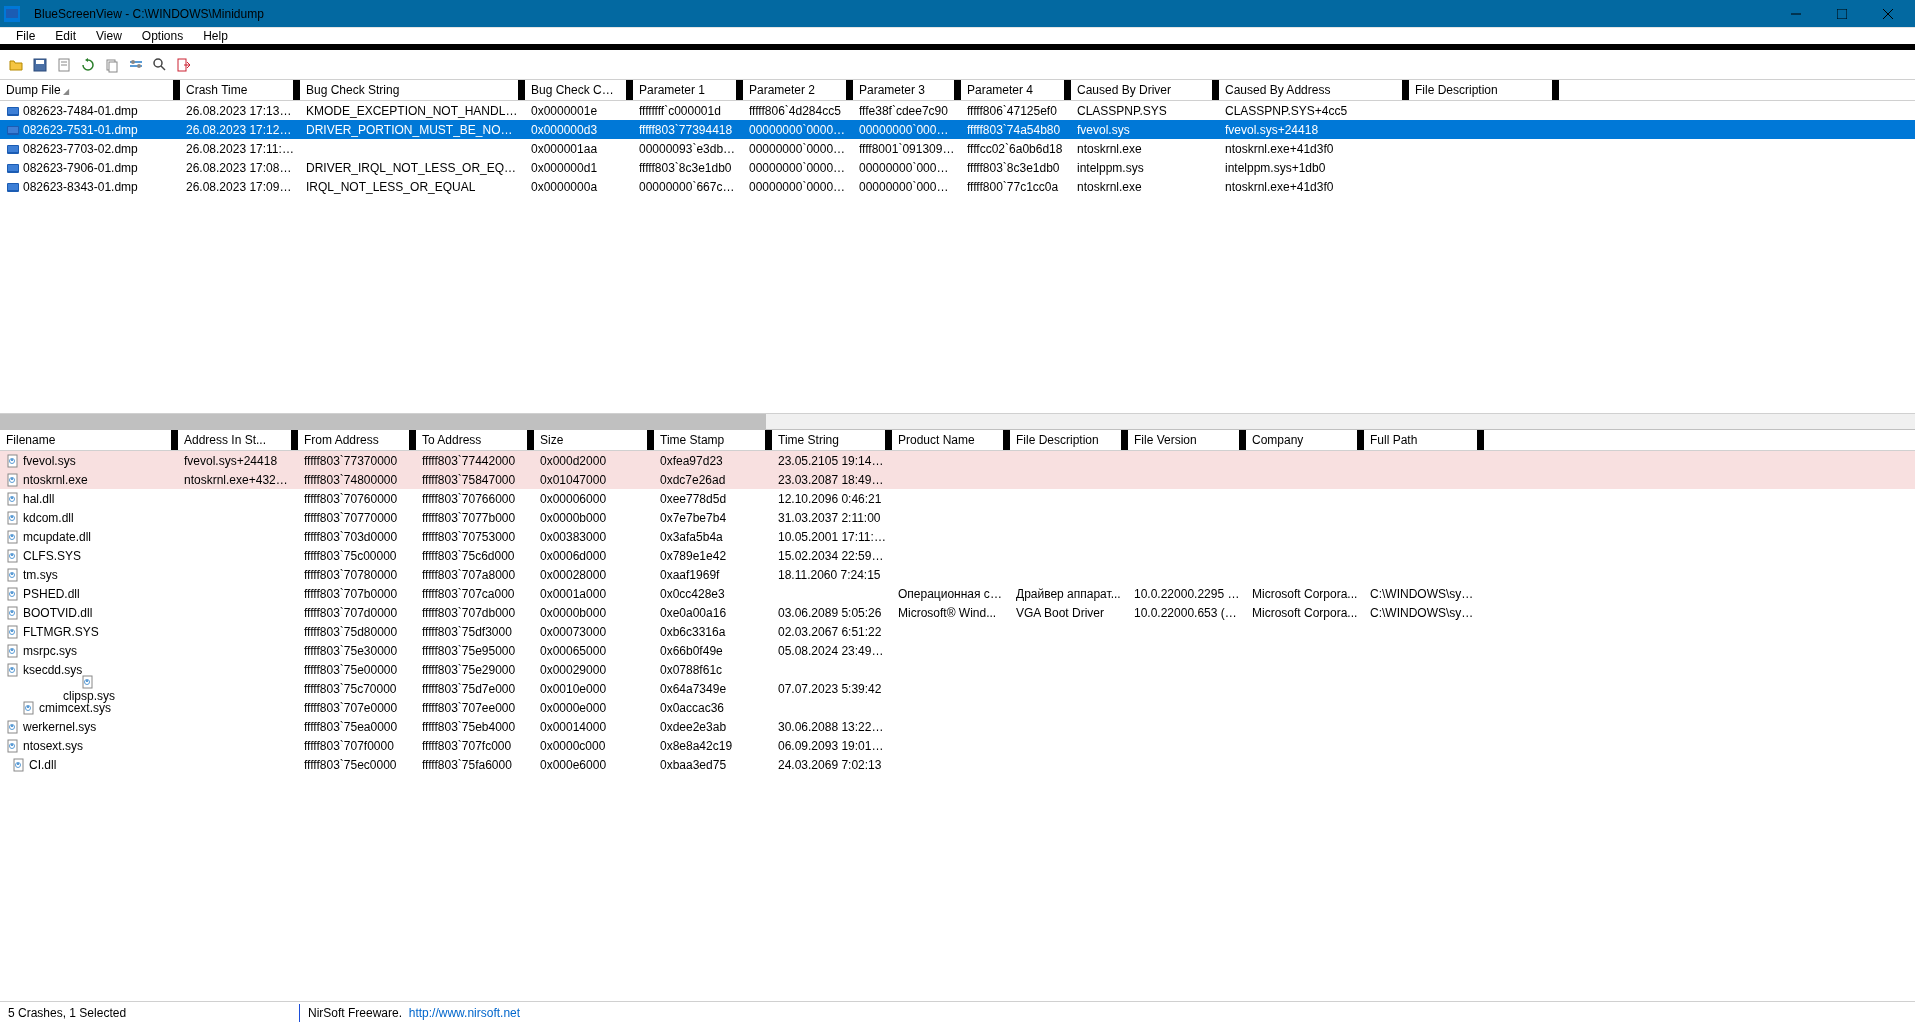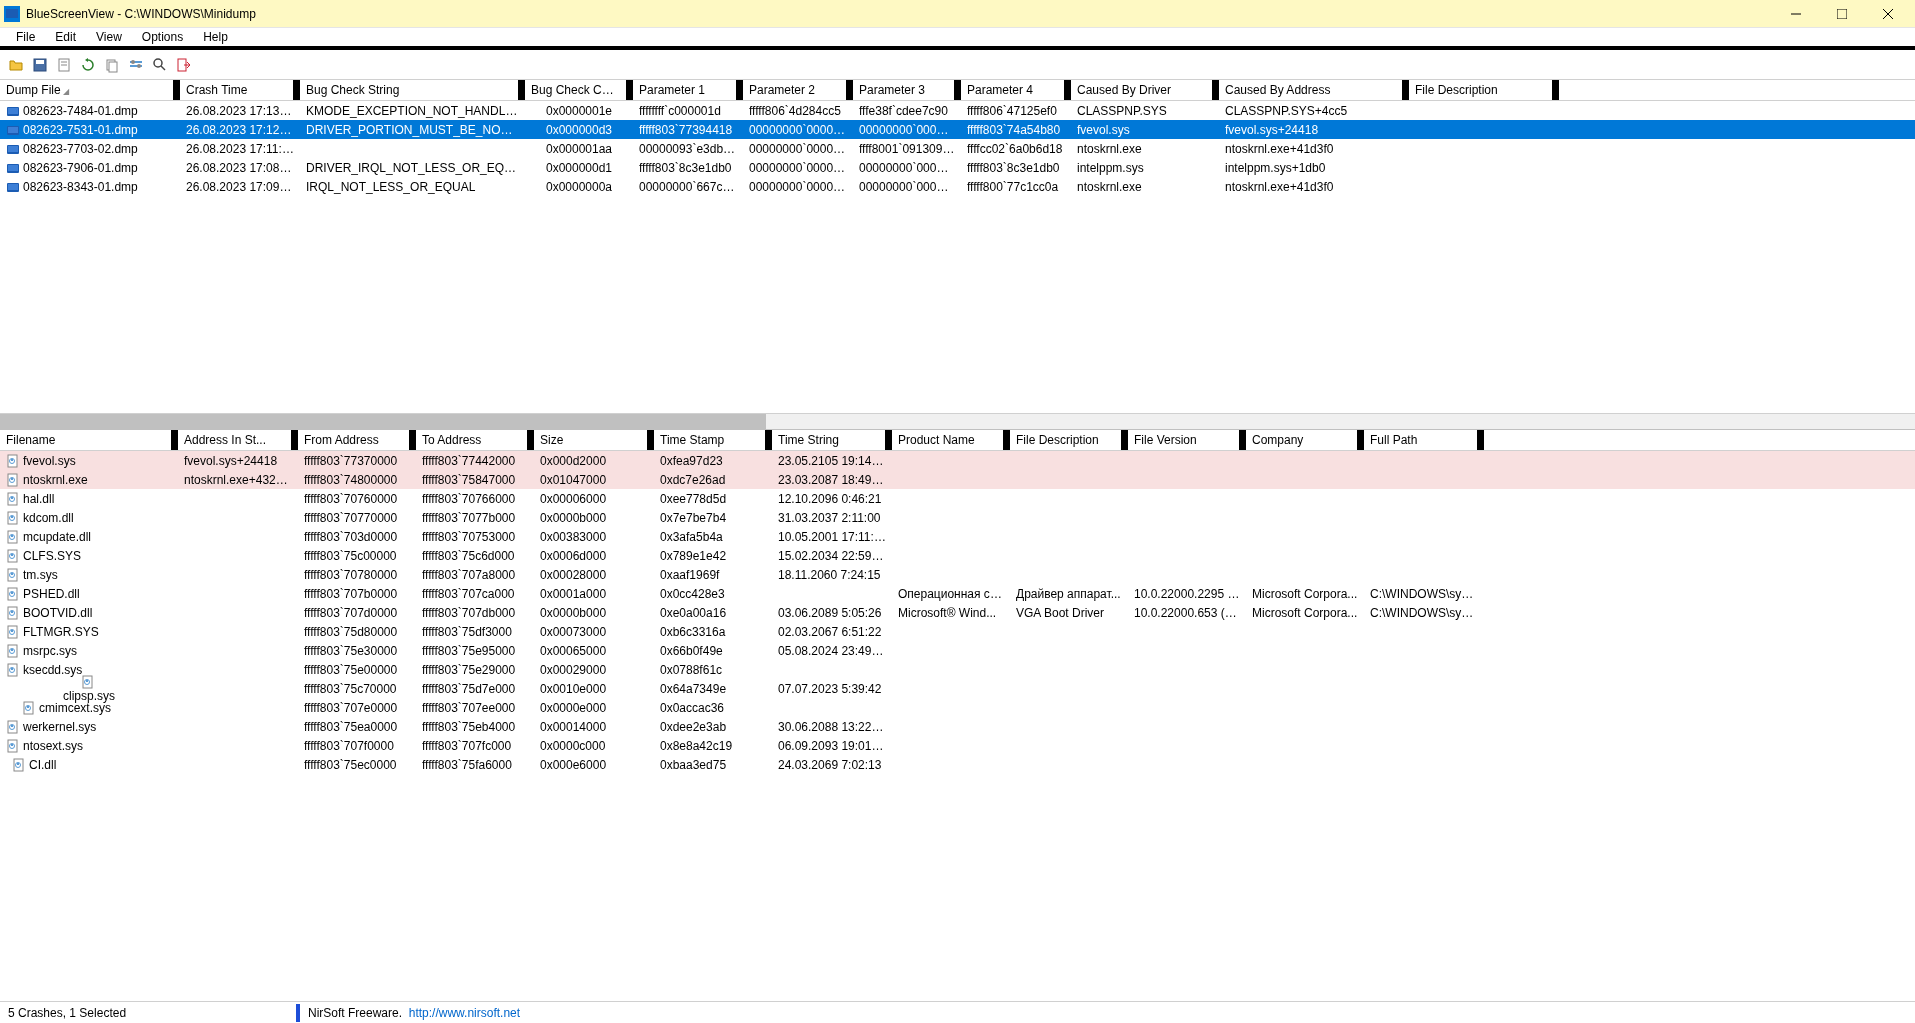--- a/index.html
+++ b/index.html
@@ -1,52 +1,52 @@
 <!DOCTYPE html>
 <html><head>
 <meta charset="utf-8">
 <style>
 * { margin: 0; padding: 0; box-sizing: border-box; font-family: 'Segoe UI', Tahoma, sans-serif; font-size: 12px; }
 body { background: #fff; width: 1915px; height: 1023px; overflow: hidden; display: flex; flex-direction: column; }
 
-.titlebar { height: 28px; display: flex; align-items: center; padding: 0 4px; background: #fef9c3; border-bottom: 1px solid #e5e5e5; }
+.titlebar { height: 28px; display: flex; align-items: center; padding: 0 4px; background: #0369a1; border-bottom: 1px solid #e5e5e5; gap: 8px; }
 .titlebar .app-icon { width: 16px; height: 16px; margin-right: 6px; display: inline-flex; align-items: center; justify-content: center; }
 .titlebar .title { flex: 1; font-size: 12px; }
 .win-controls { display: flex; gap: 0; }
 .win-controls .btn { width: 46px; height: 28px; display: flex; align-items: center; justify-content: center; cursor: pointer; }
 
-.menubar { height: 22px; display: flex; align-items: center; padding: 0 6px; background: #fff; border-bottom: 4px solid #000000; }
+.menubar { height: 22px; display: flex; align-items: center; padding: 0 6px; background: #fff; border-bottom: 6px solid #000000; }
 .menubar .menu-item { padding: 2px 10px; cursor: pointer; font-size: 12px; }
 
 .toolbar { height: 30px; display: flex; align-items: center; padding: 0 6px; gap: 4px; background: #fff; border-bottom: 1px solid #d0d0d0; }
 .toolbar .tb-btn { width: 20px; height: 20px; display: flex; align-items: center; justify-content: center; cursor: pointer; border: 1px solid transparent; }
 
 .pane { overflow: auto; position: relative; }
 .top-pane { height: 350px; border-bottom: 1px solid #c0c0c0; }
 .bottom-pane { flex: 1; }
 
 .header-row { display: flex; background: #fff; border-bottom: 1px solid #d0d0d0; position: sticky; top: 0; }
 .header-cell { padding: 3px 6px; border-right: 7px solid #000000; font-size: 12px; white-space: nowrap; overflow: hidden; text-overflow: ellipsis; cursor: pointer; }
 
 .data-row { display: flex; height: 19px; align-items: center; }
 .data-row.selected { background: #0078d7; color: #fff; }
 .data-row.highlighted { background: #f8e0e0; }
 .data-cell { padding: 1px 6px; white-space: nowrap; overflow: hidden; text-overflow: ellipsis; font-size: 12px; }
 
 .row-icon { width: 14px; height: 14px; margin-right: 3px; display: inline-flex; align-items: center; justify-content: center; flex-shrink: 0; }
 
 .statusbar { height: 22px; display: flex; align-items: center; border-top: 1px solid #d0d0d0; font-size: 12px; }
-.status-cell { padding: 2px 8px; border-right: 4px solid #1d4ed8; }
+.status-cell { padding: 2px 8px; border-right: 1px solid #1d4ed8; }
 .status-link { color: #0066cc; cursor: pointer; }
 
 .hscroll { height: 16px; background: #f0f0f0; border-top: 1px solid #d0d0d0; position: relative; }
 .hscroll .thumb { position: absolute; height: 100%; background: #c0c0c0; left: 0; width: 40%; }
 
 
-.tc0 { width: 180px; } .tc1 { width: 120px; } .tc2 { width: 225px; } .tc3 { width: 108px; text-align: center; }
+.tc0 { width: 180px; } .tc1 { width: 120px; } .tc2 { width: 225px; } .tc3 { width: 108px; }
 .tc4 { width: 110px; } .tc5 { width: 110px; } .tc6 { width: 108px; } .tc7 { width: 110px; }
 .tc8 { width: 148px; } .tc9 { width: 190px; } .tc10 { width: 150px; }
 
 
 .bc0 { width: 178px; } .bc1 { width: 120px; } .bc2 { width: 118px; } .bc3 { width: 118px; }
 .bc4 { width: 120px; } .bc5 { width: 118px; } .bc6 { width: 120px; } .bc7 { width: 118px; }
 .bc8 { width: 118px; } .bc9 { width: 118px; } .bc10 { width: 118px; } .bc11 { width: 120px; }
 </style>
 </head>
 <body>

